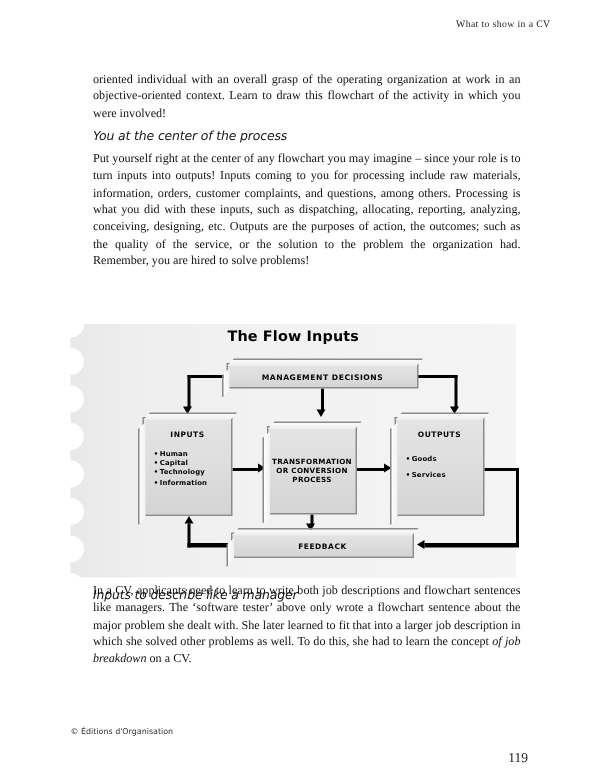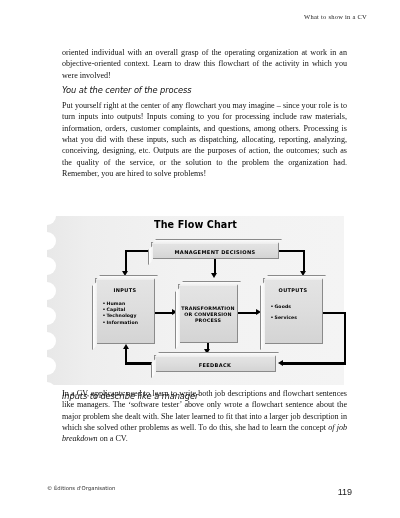--- a/index.html
+++ b/index.html
@@ -75,22 +75,22 @@
     left: 47px;
     bottom: 27px;
     font-family: "DejaVu Sans", sans-serif;
     font-size: 5.3px;
     color: #303030;
     white-space: nowrap;
   }
   .footer-page {
     position: absolute;
     right: 48px;
-    bottom: 21px;
-    font-family: Liberation Sans, sans-serif;
+    bottom: 8px;
+    font-family: Liberation Serif, serif;
     font-size: 9px;
     color: #1a1a1a;
     margin-left: 32px;
   }
 
   
   .figure {
     position: absolute;
     left: 47px;
     top: 216px;
@@ -264,21 +264,21 @@
       <i style="top:-9px"></i>
       <i style="top:16px"></i>
       <i style="top:41px"></i>
       <i style="top:66px"></i>
       <i style="top:91px"></i>
       <i style="top:116px"></i>
       <i style="top:141px"></i>
       <i style="top:166px"></i>
     </div>
 
-    <div class="fig-title">The Flow Chart</div>
+    <div class="fig-title">The Flow Inputs</div>
 
     <div class="ln" style="left:78px;  top:34px; width:27px;  height:2.2px;"></div>
     <div class="ln" style="left:78px;  top:34px; width:2.2px; height:22px;"></div>
     <div class="ar down" style="left:75.4px; top:55px;"></div>
 
     <div class="ln" style="left:231px; top:34px; width:27px;  height:2.2px;"></div>
     <div class="ln" style="left:255.8px; top:34px; width:2.2px; height:22px;"></div>
     <div class="ar down" style="left:253.2px; top:55px;"></div>
 
     <div class="ln" style="left:166.9px; top:43px; width:2.2px; height:15px;"></div>

